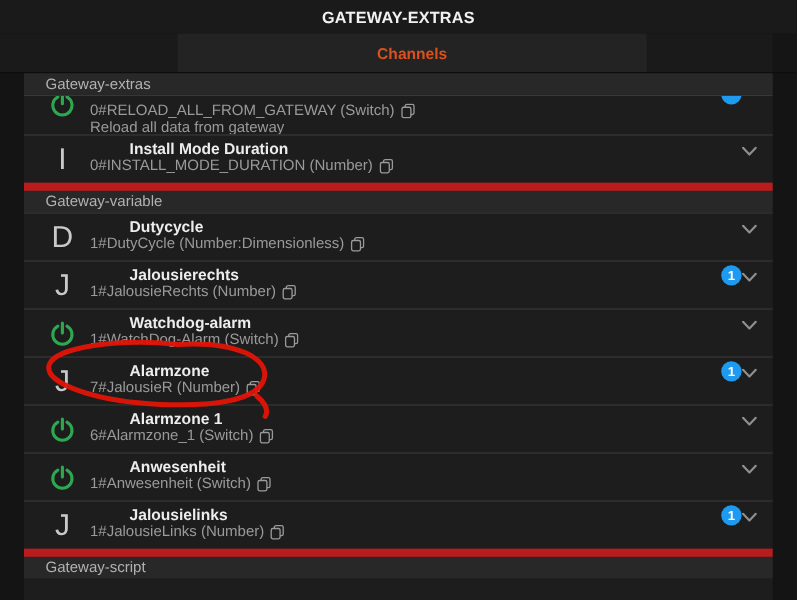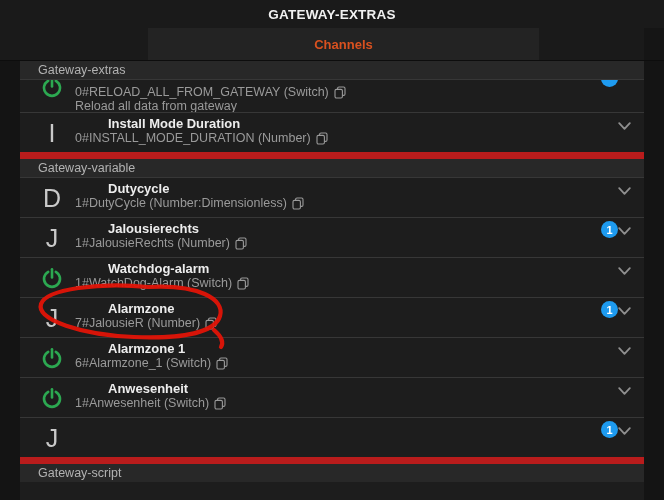--- a/index.html
+++ b/index.html
@@ -315,20 +315,31 @@
     </div>
   </div>
 
 
   <div class="row">
     <div class="row-inner">
       <div class="icon-cell">
 
         <span class="letter-icon">J</span>
       </div>
+      <div class="text-cell">
+        <div class="row-title">Jalousielinks</div>
+        <div class="row-sub">
+          <span class="uid-text">1#JalousieLinks (Number)</span>
+          <svg class="copy-icon" width="12" height="13" viewBox="0 0 12 13">
+            <rect x="3.6" y="1" width="7.4" height="8.4" rx="1.4" fill="none" stroke="#9a9a9a" stroke-width="1.1"></rect>
+            <rect x="1" y="3.4" width="7.4" height="8.6" rx="1.4" fill="#1d1d1d" stroke="#9a9a9a" stroke-width="1.1"></rect>
+          </svg>
+        </div>
+
+      </div>
       <div class="badge" style="background: rgb(30, 155, 240);">1</div>
       <svg class="chevron" width="13" height="9" viewBox="0 0 13 9">
         <path d="M1.2 1.2 L6.5 6.8 L11.8 1.2" fill="none" stroke="#8f8f8f" stroke-width="1.8" stroke-linecap="round" stroke-linejoin="round"></path>
       </svg>
     </div>
   </div>
 
   <div class="section-header">
     <span>Gateway-script</span>
   </div>

